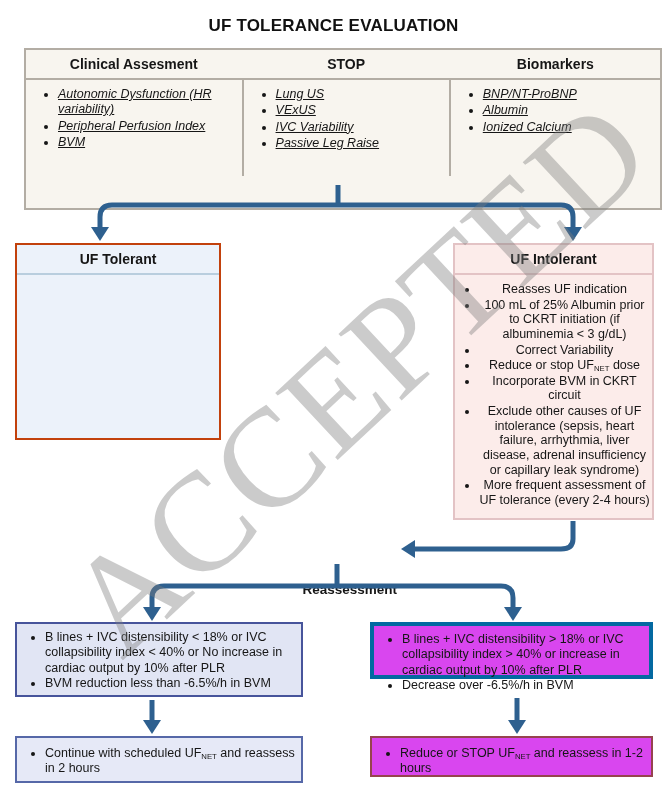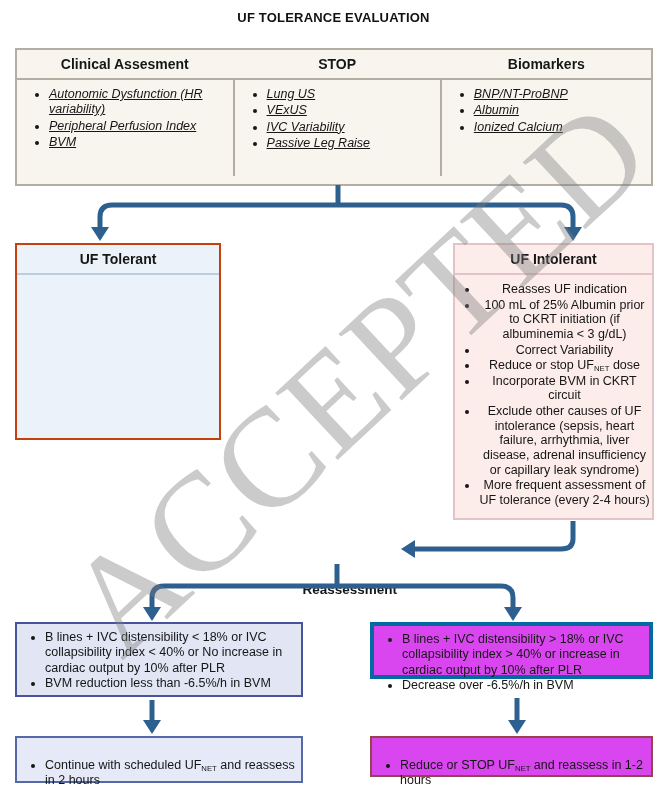--- a/index.html
+++ b/index.html
@@ -8,32 +8,32 @@
     position: relative;
     width: 667px;
     height: 798px;
     background: #ffffff;
     font-family: "Liberation Sans", sans-serif;
     color: #161616;
     overflow: hidden;
   }
   .title {
     position: absolute;
-    top: 10px; left: 0; width: 100%;
+    top: 16px; left: 0; width: 100%;
     text-align: center;
-    font-size: 13px;
+    font-size: 17px;
     font-weight: 700;
     letter-spacing: .2px;
     color: #111;
   }
   
   .assess-box {
     position: absolute;
-    left: 15px; top: 48px;
-    width: 638px; height: 138px;
+    left: 24px; top: 48px;
+    width: 638px; height: 162px;
     background: #f8f5ef;
     border: 2px solid #b3ada4;
   }
   .assess-header {
     display: grid;
     grid-template-columns: 34% 33% 33%;
     height: 30px;
     border-bottom: 2px solid #b3ada4;
   }
   .assess-header .hcell {
@@ -116,21 +116,21 @@
   .outcome-tolerant {
     left: 15px; top: 736px; width: 288px; height: 47px;
     background: #e6e9f7;
     border: 2px solid #5668a8;
   }
   .outcome-intolerant {
     left: 370px; top: 736px; width: 283px; height: 41px;
     background: #d946ef;
     border: 2px solid #96434f;
   }
-  .outcome-tolerant, .outcome-intolerant { padding-top: 20px; }
+  .outcome-tolerant, .outcome-intolerant { padding-top: 8px; }
 
   
   .arrows {
     position: absolute;
     left: 0; top: 0;
     pointer-events: none;
   }
   
   .watermark {
     position: absolute;

